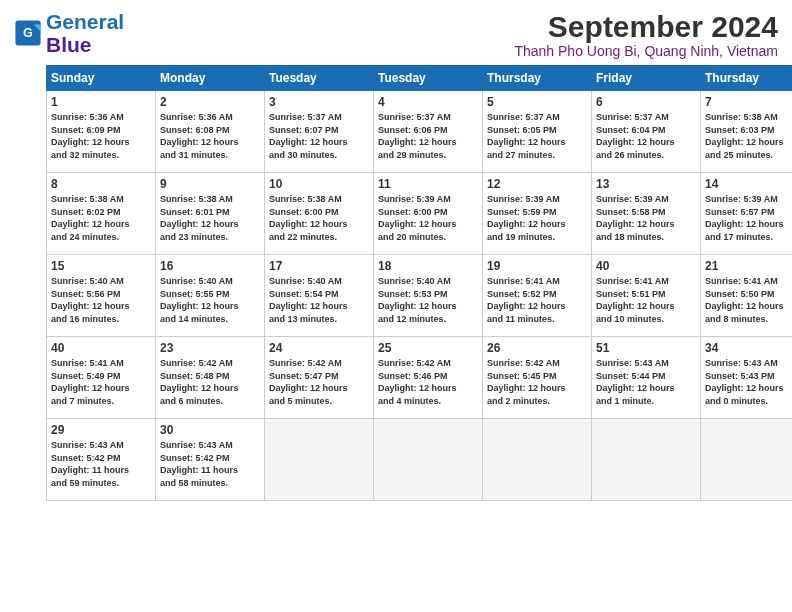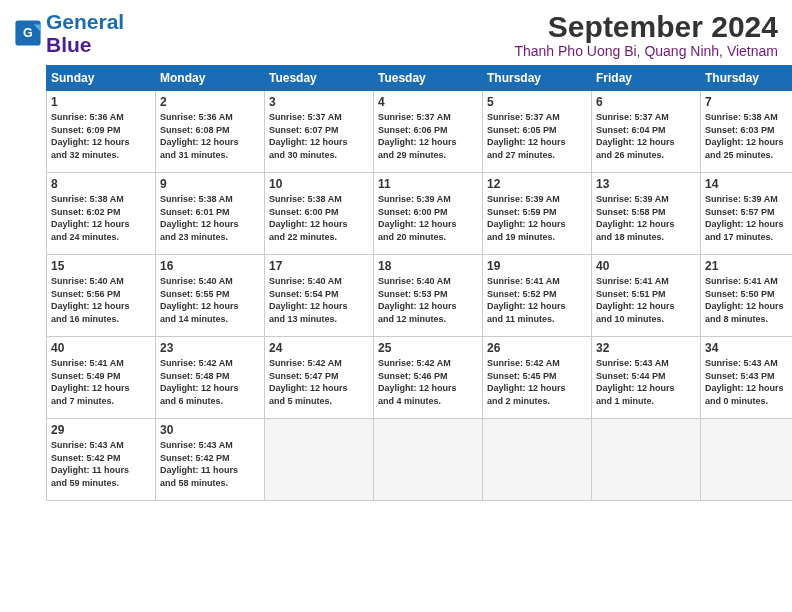--- a/index.html
+++ b/index.html
@@ -313,21 +313,21 @@
 and 4 minutes.</div>
           </td>
           <td>
             <span class="day-number">26</span>
             <div class="day-info" style="white-space: pre-line;">Sunrise: 5:42 AM
 Sunset: 5:45 PM
 Daylight: 12 hours
 and 2 minutes.</div>
           </td>
           <td>
-            <span class="day-number">32</span>
+            <span class="day-number">51</span>
             <div class="day-info" style="white-space: pre-line;">Sunrise: 5:43 AM
 Sunset: 5:44 PM
 Daylight: 12 hours
 and 1 minute.</div>
           </td>
           <td>
             <span class="day-number">34</span>
             <div class="day-info" style="white-space: pre-line;">Sunrise: 5:43 AM
 Sunset: 5:43 PM
 Daylight: 12 hours

